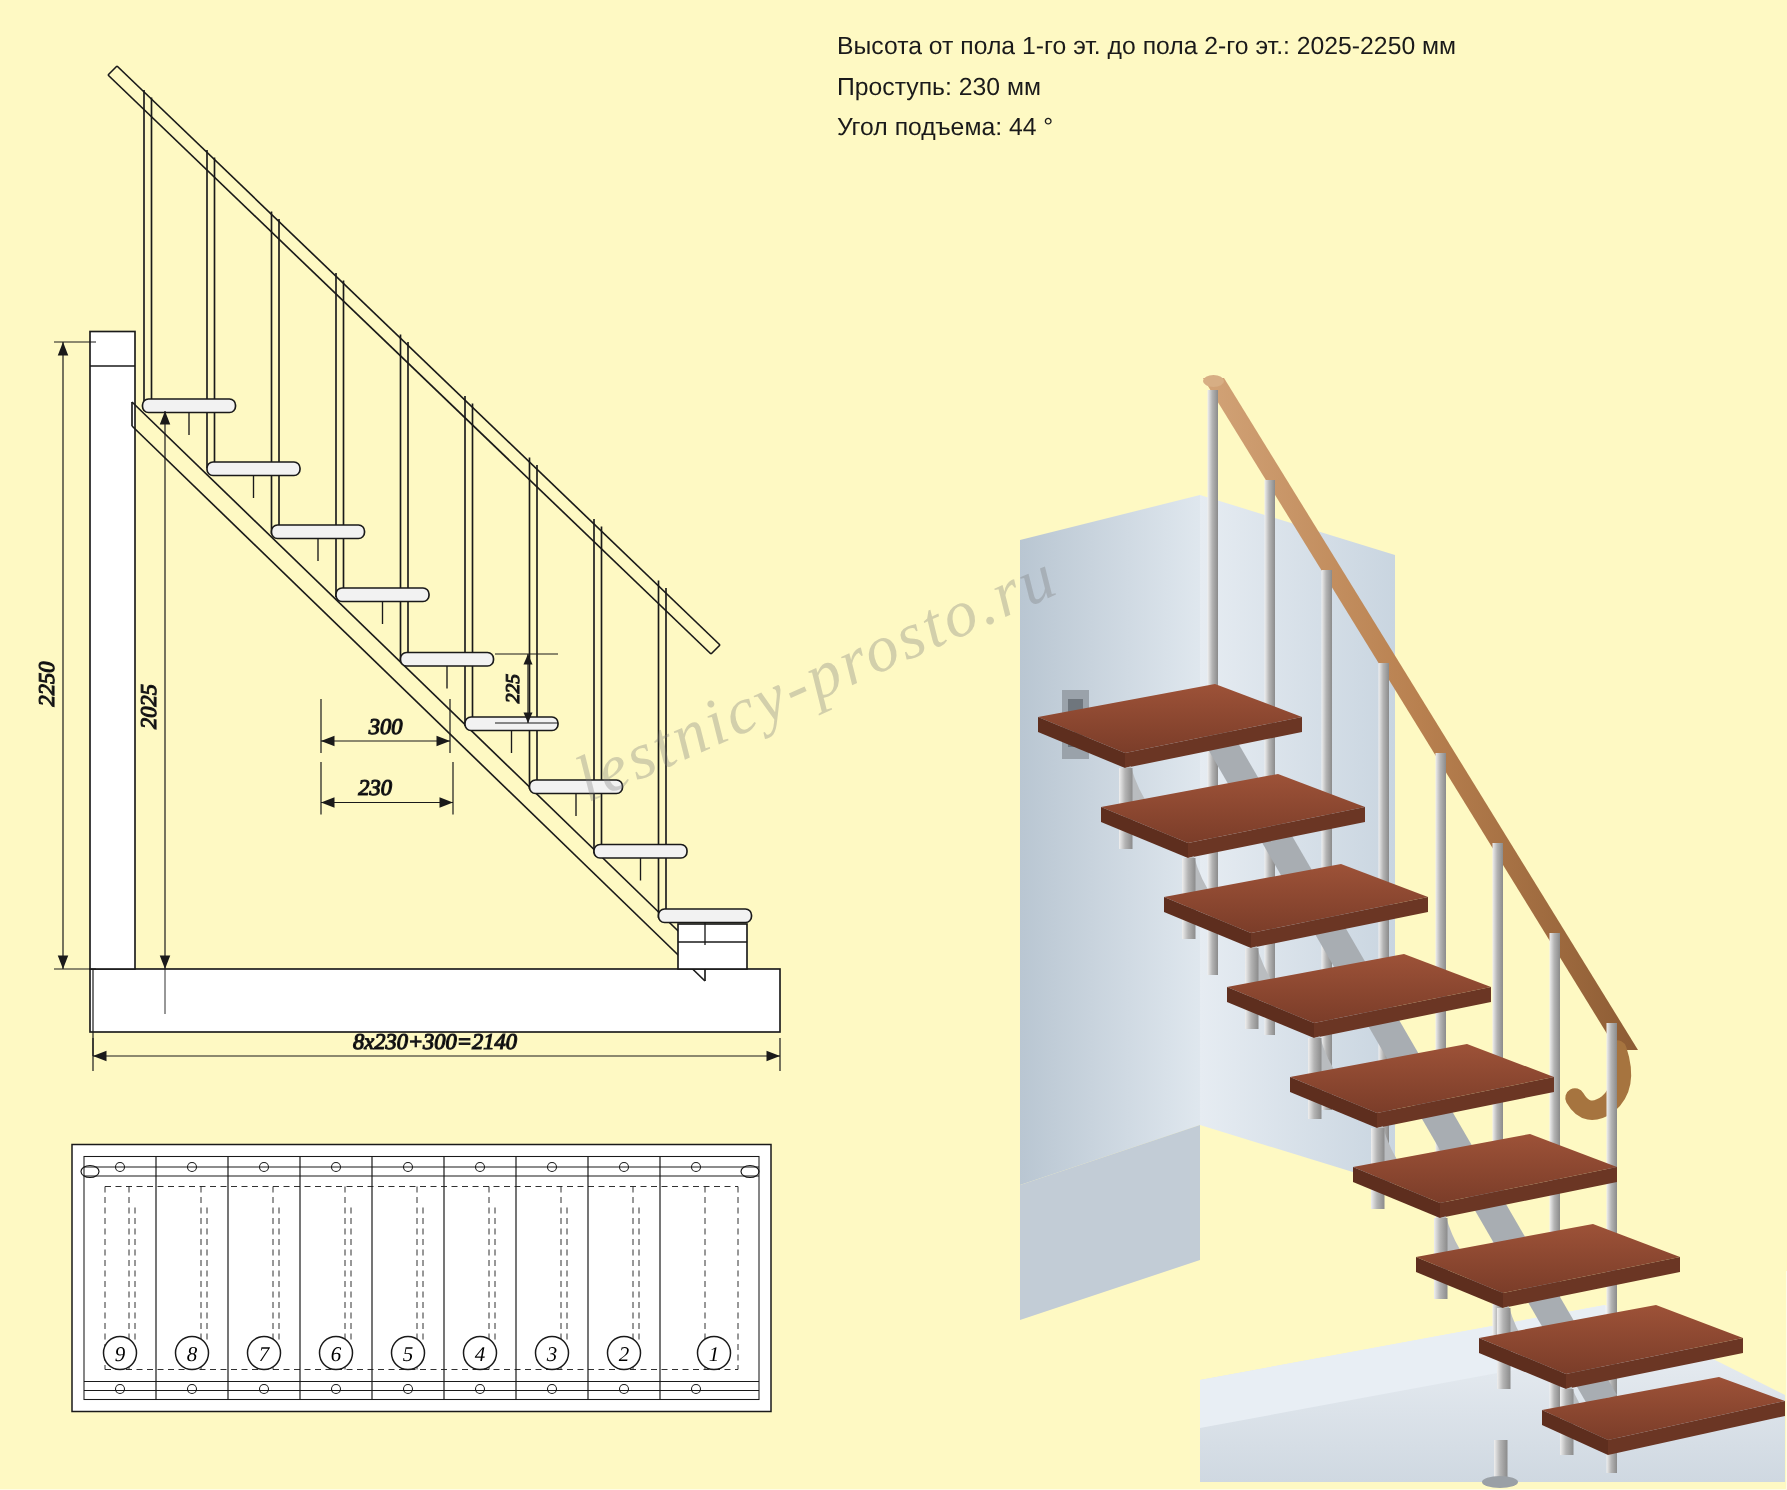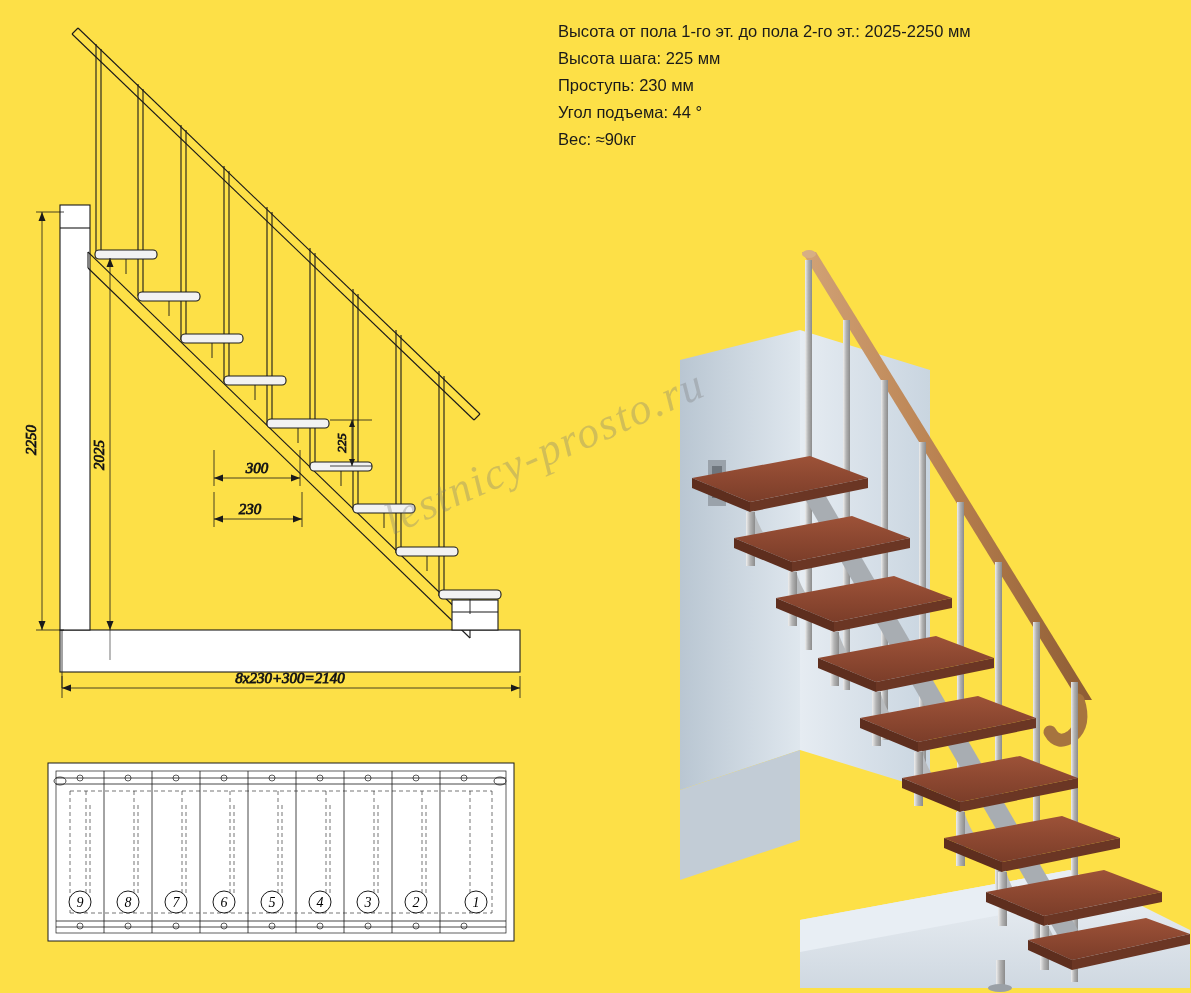--- a/index.html
+++ b/index.html
@@ -9,42 +9,42 @@
   }
   body {
     font-family: "Liberation Sans", sans-serif;
     color: #000000;
   }
   #page {
     position: relative;
     width: 1191px;
     height: 993px;
     overflow: hidden;
-    background: #fde047;
+    background: #fef9c3;
   }
   
   #spec-list {
     position: absolute;
     left: 558px;
     top: 18px;
     width: 600px;
   }
   #spec-list .spec-line {
     font-size: 16.5px;
     line-height: 27px;
     color: #1a1a1a;
     white-space: nowrap;
   }
   
   .panel {
     position: absolute;
   }
   #elevation-panel {
     left: 0px;
-    top: 0px;
+    top: 16px;
     width: 560px;
     height: 740px;
   }
   #plan-panel {
     left: 30px;
     top: 745px;
     width: 520px;
     height: 230px;
   }
   #render-panel {
@@ -91,24 +91,22 @@
     fill: #000;
   }
 </style>
 </head>
 <body>
 
 <div id="page">
 
   <div id="spec-list">
     <div class="spec-line">Высота от пола 1-го эт. до пола 2-го эт.: 2025-2250 мм</div>
-    <div class="spec-line">Высота шага: 225 мм</div>
     <div class="spec-line">Проступь: 230 мм</div>
     <div class="spec-line">Угол подъема: 44 °</div>
-    <div class="spec-line">Вес: ≈90кг</div>
   </div>
 
   <div class="panel" id="elevation-panel">
     <svg width="560" height="740" viewBox="0 0 560 740" xmlns="http://www.w3.org/2000/svg">
       <g stroke="#1a1a1a" fill="none" stroke-width="1.1">
 
         <g>
           <rect x="60" y="630" width="460" height="42" fill="#ffffff" stroke="#1a1a1a"></rect>
         </g>
 

